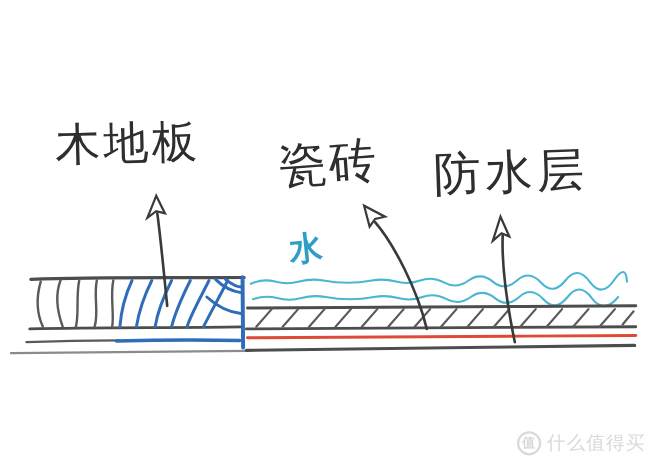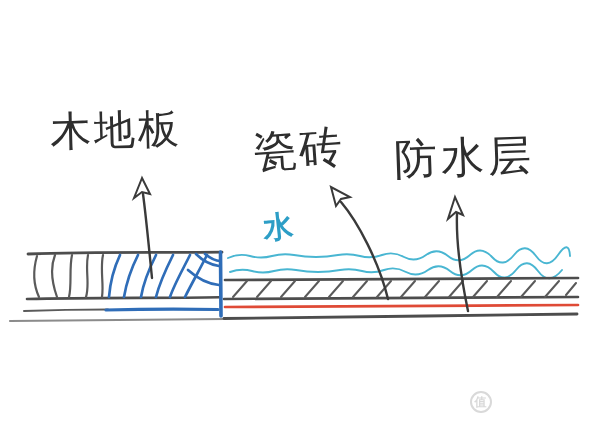--- a/index.html
+++ b/index.html
@@ -107,15 +107,16 @@
     </g>
   </svg>
 
   <div class="label label-wood">木地板</div>
   <div class="label label-tile">瓷砖</div>
   <div class="label label-waterproof">防水层</div>
   <div class="label label-water">水</div>
 
   <div class="watermark">
     <span class="logo">值</span>
+    <span>什么值得买</span>
   </div>
 
 </div>
 
 </body></html>

